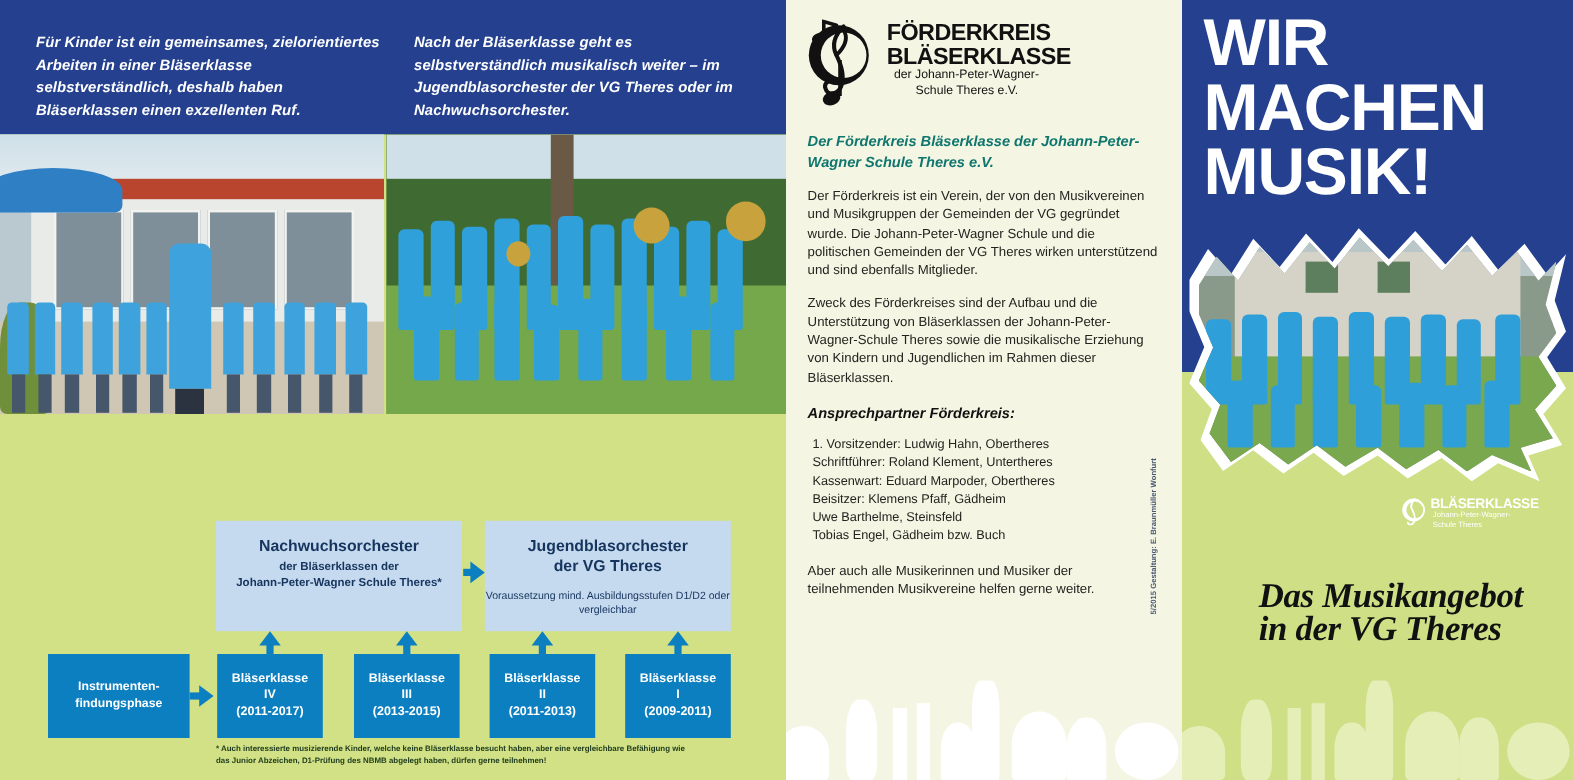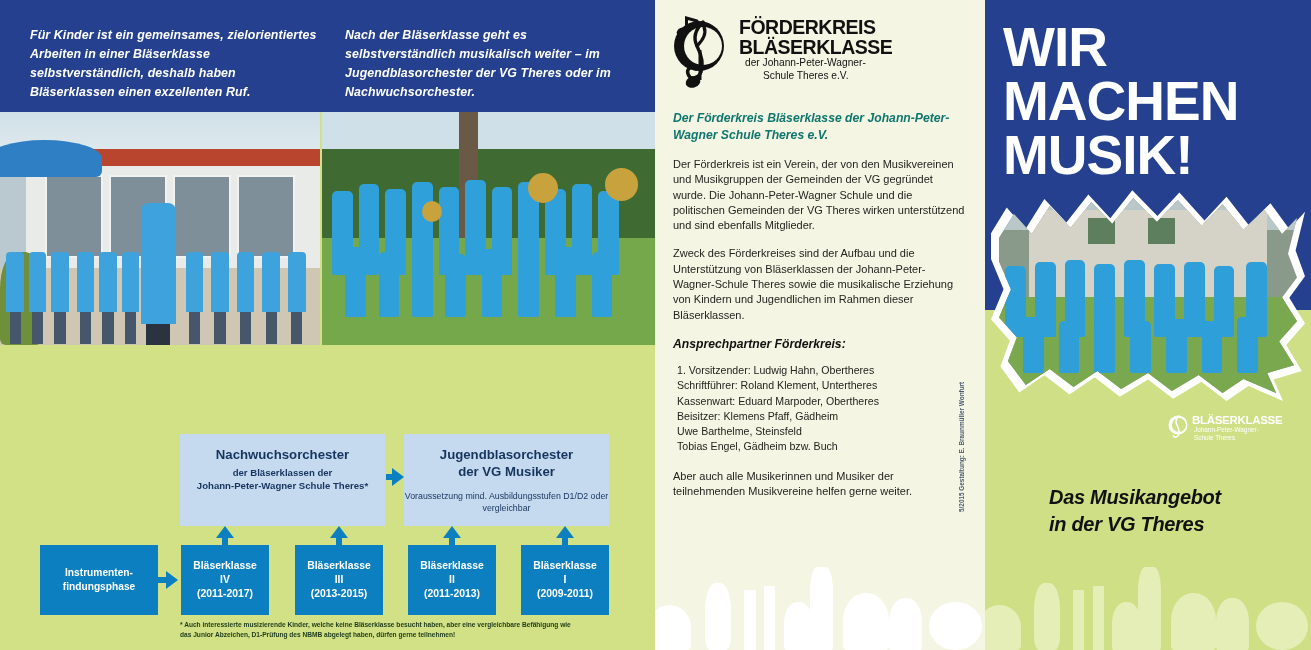--- a/index.html
+++ b/index.html
@@ -88,21 +88,21 @@
           transform:rotate(-90deg);transform-origin:left top;
           font-size:6.4px;font-weight:bold;color:#4a5a72;white-space:nowrap;}
 
   
   .watermark{position:absolute;left:0;bottom:0;width:100%;height:86px;}
   .wm-shape{position:absolute;bottom:0;background:#fff;}
   #panel-right .wm-shape{background:#e6eeb8;}
 
   
   .right-blue{position:absolute;left:0;top:0;width:326px;height:310px;background:#24408e;}
-  .right-title{position:absolute;left:18px;top:20px;width:300px;color:#fff;font-weight:bold;
+  .right-title{position:absolute;left:18px;top:8px;width:300px;color:#fff;font-weight:bold;
                font-size:55px;line-height:54px;letter-spacing:-1px;}
   .burst{position:absolute;left:6px;top:186px;width:314px;height:215px;background:#fff;
          clip-path:polygon(0% 22%,5% 10%,11% 20%,17% 6%,24% 17%,31% 4%,38% 15%,45% 2%,53% 14%,
                            60% 3%,68% 16%,75% 5%,82% 18%,89% 8%,95% 20%,100% 12%,97% 30%,
                            100% 42%,95% 52%,100% 64%,94% 74%,99% 86%,90% 90%,93% 100%,
                            82% 93%,75% 100%,67% 91%,58% 99%,50% 90%,41% 98%,33% 89%,
                            25% 97%,17% 88%,9% 96%,3% 84%,6% 72%,0% 62%,4% 48%,0% 34%);}
   .burst-photo{position:absolute;left:14px;top:194px;width:298px;height:199px;overflow:hidden;
          clip-path:polygon(0% 22%,5% 10%,11% 20%,17% 6%,24% 17%,31% 4%,38% 15%,45% 2%,53% 14%,
                            60% 3%,68% 16%,75% 5%,82% 18%,89% 8%,95% 20%,100% 12%,97% 30%,
@@ -113,21 +113,21 @@
   .bp-sky{position:absolute;left:0;top:0;width:100%;height:18%;background:#b9c7c9;}
   .bp-house{position:absolute;left:10%;top:8%;width:80%;height:46%;background:#d5d3c8;}
   .bp-roofwin{position:absolute;top:12%;width:9%;height:13%;background:#5d7f5e;}
   .bp-lawn{position:absolute;left:0;bottom:0;width:100%;height:48%;background:#7aa84e;}
   .bp-kid{position:absolute;background:#2f9fda;border-radius:5px 5px 2px 2px;}
 
   .small-logo{position:absolute;left:183px;top:414px;width:130px;color:#fff;}
   .sl-main{font-weight:bold;font-size:11.5px;letter-spacing:-.3px;line-height:12px;padding-left:24px;}
   .sl-sub{font-size:6.4px;line-height:7.6px;padding-left:26px;}
   .right-sub{position:absolute;left:64px;top:484px;width:250px;color:#111;
-             font-weight:bold;font-style:italic;font-size:20px;line-height:27px;letter-spacing:-.3px;}
+             font-weight:bold;font-style:italic;font-size:29px;line-height:27px;letter-spacing:-.3px;font-family:Liberation Serif, serif;}
 </style>
 </head>
 <body>
 
 <div class="page">
 
   <div class="panel" id="panel-left">
 
     <div class="blue-head">
       <div class="blue-col" id="head-col-1">Für Kinder ist ein gemeinsames, zielorientiertes Arbeiten in einer Bläserklasse selbstverständlich, deshalb haben Bläserklassen einen exzellenten Ruf.</div>
@@ -189,21 +189,21 @@
     </div>
 
     <div id="orch-nachwuchs" class="orch-box">
       <div class="orch-t1">Nachwuchsorchester</div>
       <div class="orch-t2">der Bläserklassen der</div>
       <div class="orch-t2" style="margin-top:0">Johann-Peter-Wagner Schule Theres*</div>
     </div>
 
     <div id="orch-jugend" class="orch-box">
       <div class="orch-t1">Jugendblasorchester</div>
-      <div class="orch-t1" style="margin-top:0">der VG Musiker</div>
+      <div class="orch-t1" style="margin-top:0">der VG Theres</div>
       <div class="orch-sub">Voraussetzung mind. Ausbildungsstufen D1/D2 oder vergleichbar</div>
     </div>
 
     <div class="arrow-rstem" style="left:386px;top:474px;width:10px;"></div>
     <div class="arrow-right" style="left:392px;top:468px;"></div>
 
     <div class="arrow-stem" style="left:222px;top:534px;height:11px;"></div>
     <div class="arrow-up" style="left:216px;top:526px;"></div>
     <div class="arrow-stem" style="left:336px;top:534px;height:11px;"></div>
     <div class="arrow-up" style="left:330px;top:526px;"></div>

